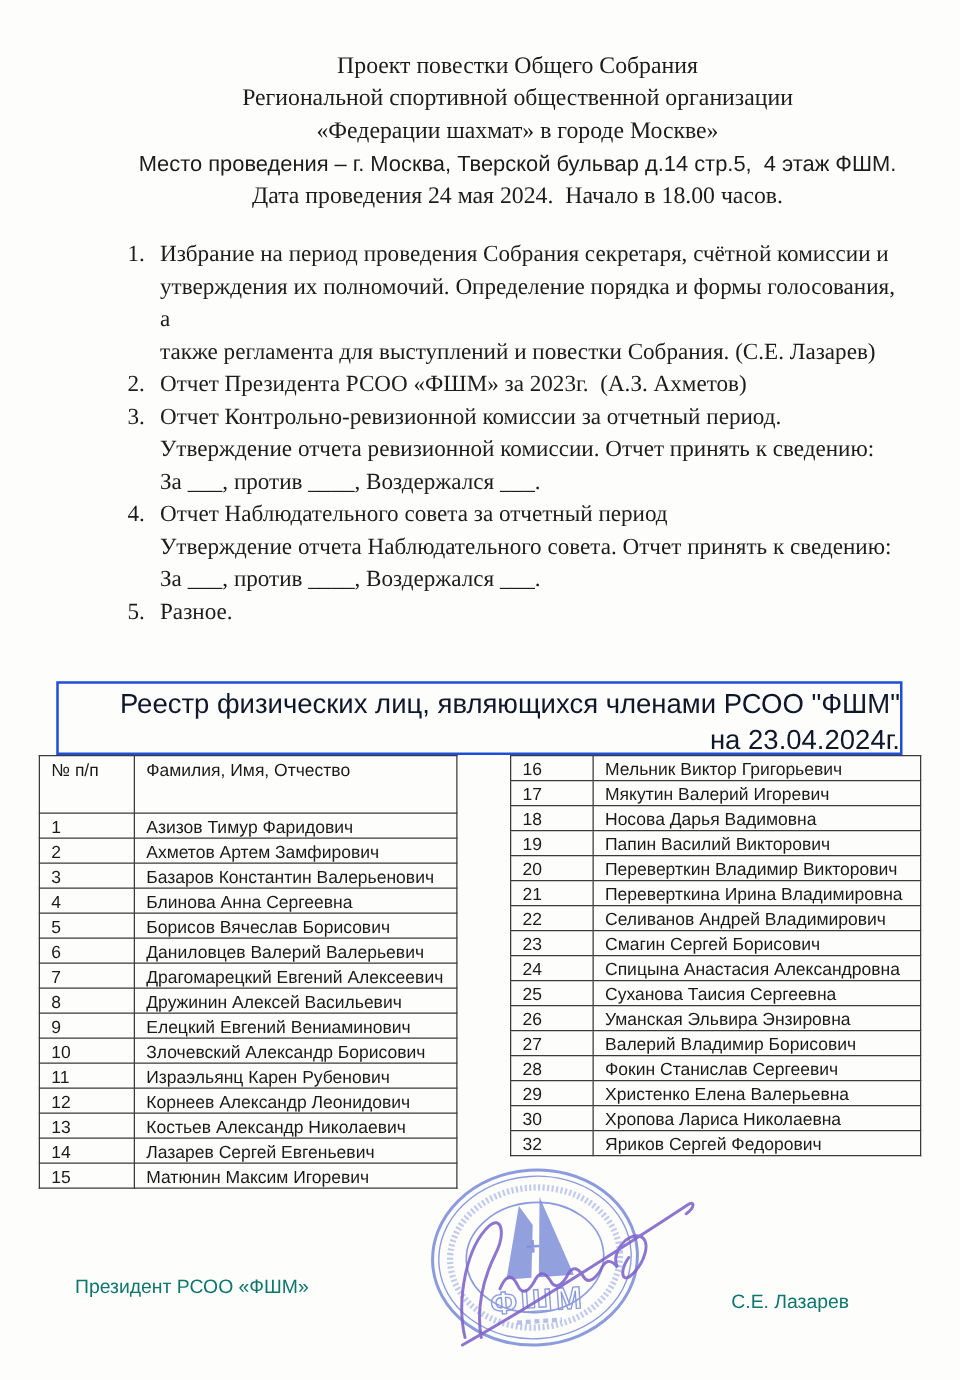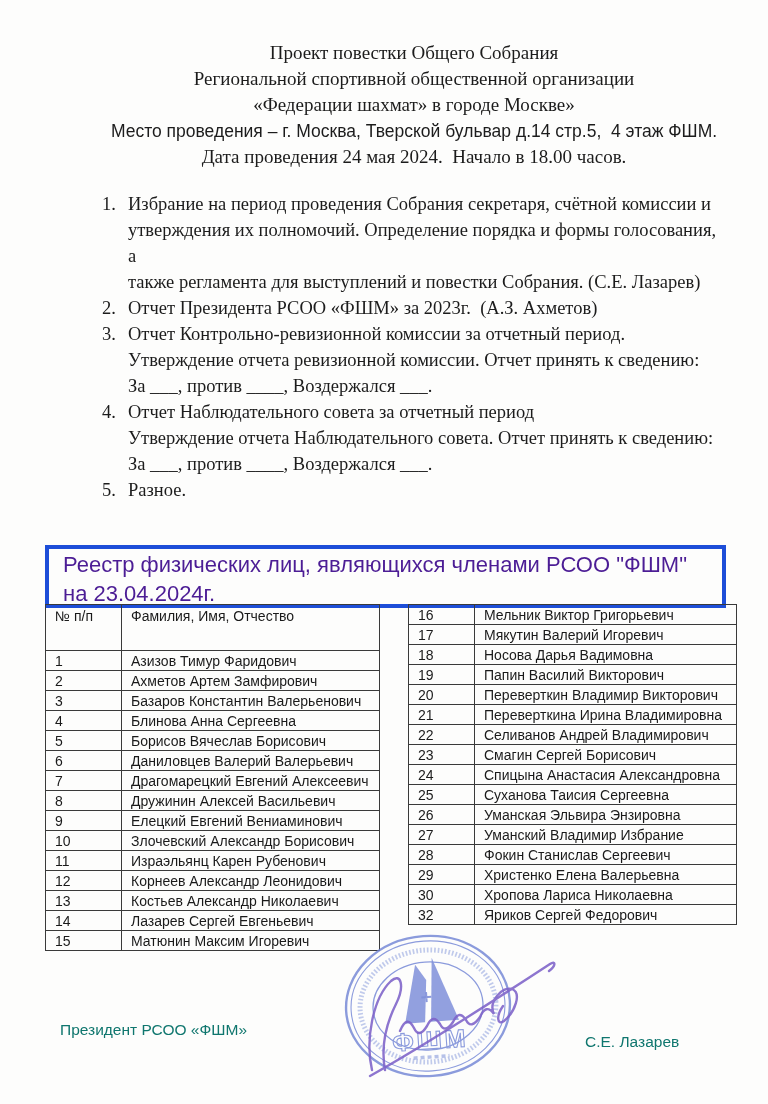--- a/index.html
+++ b/index.html
@@ -16,33 +16,33 @@
   .doc-header-line{white-space:pre-wrap;}
   .doc-header-line.sans{font-family:"Liberation Sans", sans-serif;font-size:17.5px;}
   
   .agenda{position:absolute;left:102px;top:191px;width:624px;font-size:18.5px;line-height:26px;}
   .agenda-item{display:flex;align-items:flex-start;}
   .agenda-num{flex:none;width:26px;}
   .agenda-text{white-space:pre-wrap;flex:1;}
   
   .registry-title{
     position:absolute;left:45px;top:545px;width:659px;height:53px;
-    border:4px solid #1d4ed8;background:#fdfdfc;
+    border:2px solid #1d4ed8;background:#fdfdfc;
     font-family:"Liberation Sans", sans-serif;font-size:22px;line-height:28.5px;
-    padding:2px 0 0 14px;white-space:pre-wrap;color:#4c1d95;
+    padding:2px 0 0 14px;white-space:pre-wrap;color:#0f172a;text-align:right;
   }
   table.members{
     position:absolute;border-collapse:collapse;table-layout:fixed;
     font-family:"Liberation Sans", sans-serif;font-size:14px;color:#1a1a1a;
   }
   table.members td{
     border:1.5px solid #3a3a3a;height:19px;overflow:hidden;
     padding:0 4px 0 9px;vertical-align:middle;white-space:nowrap;
   }
-  table.members.left{left:45px;top:604px;width:335px;}
+  table.members.left{left:31px;top:604px;width:335px;}
   table.members.left td.num{width:62px;}
   table.members.right{left:408px;top:604px;width:329px;}
   table.members.right td.num{width:52px;}
   table.members td.head{height:42px;vertical-align:top;padding-top:3px;font-size:14px;}
   
   .footer-label{
     position:absolute;font-family:"Liberation Sans", sans-serif;
     font-size:15.5px;color:#0f766e;
   }
   .footer-label.left{left:60px;top:1021px;}
@@ -208,21 +208,21 @@
         <tr>
           <td class="num">25</td>
           <td class="name">Суханова Таисия Сергеевна</td>
         </tr>
         <tr>
           <td class="num">26</td>
           <td class="name">Уманская Эльвира Энзировна</td>
         </tr>
         <tr>
           <td class="num">27</td>
-          <td class="name">Уманский Владимир Избрание</td>
+          <td class="name">Валерий Владимир Борисович</td>
         </tr>
         <tr>
           <td class="num">28</td>
           <td class="name">Фокин Станислав Сергеевич</td>
         </tr>
         <tr>
           <td class="num">29</td>
           <td class="name">Христенко Елена Валерьевна</td>
         </tr>
         <tr>

